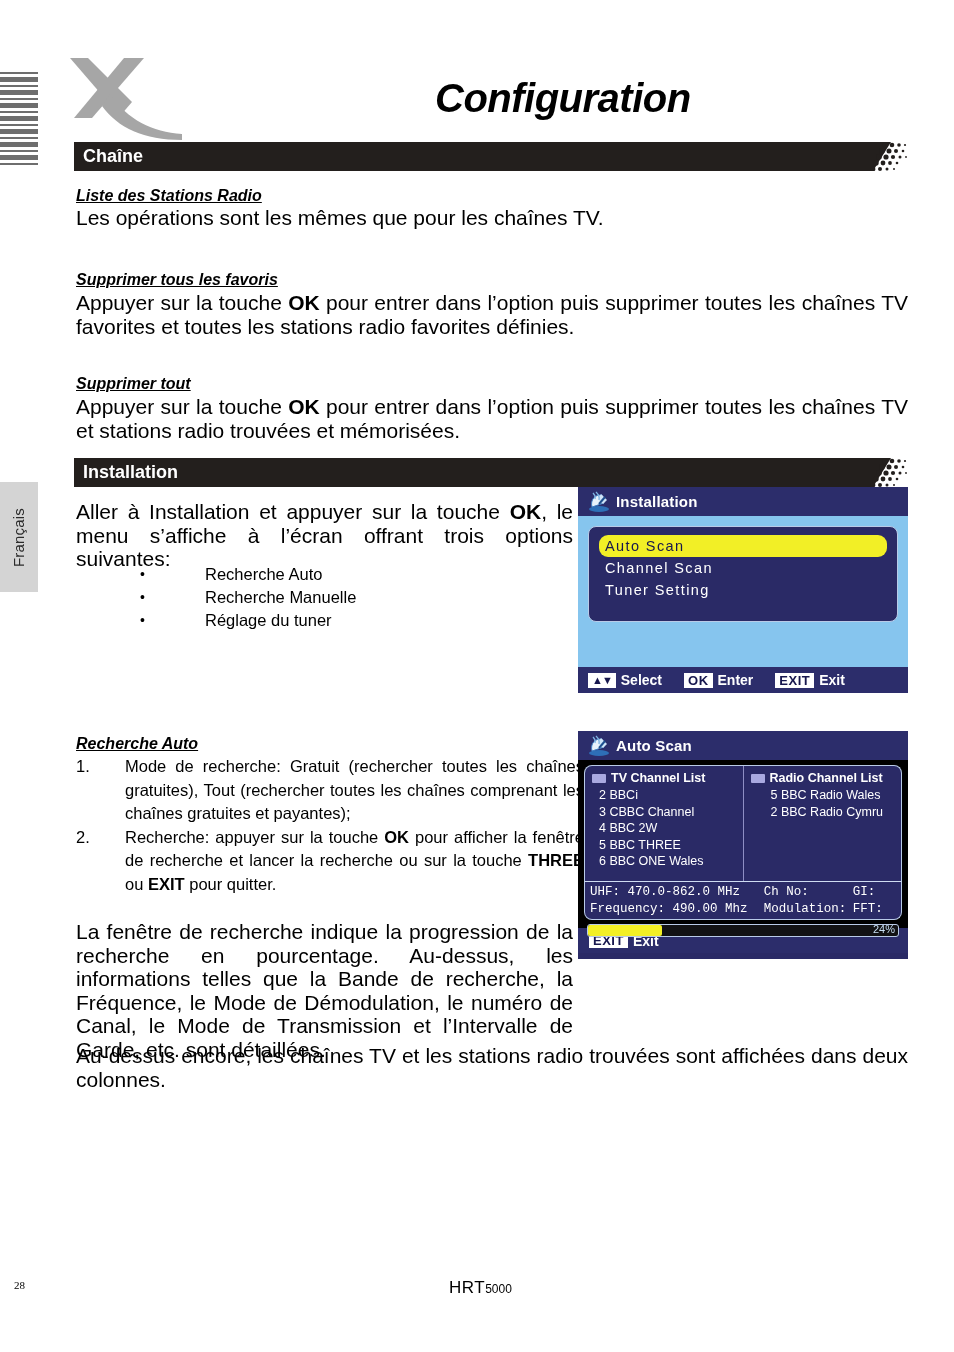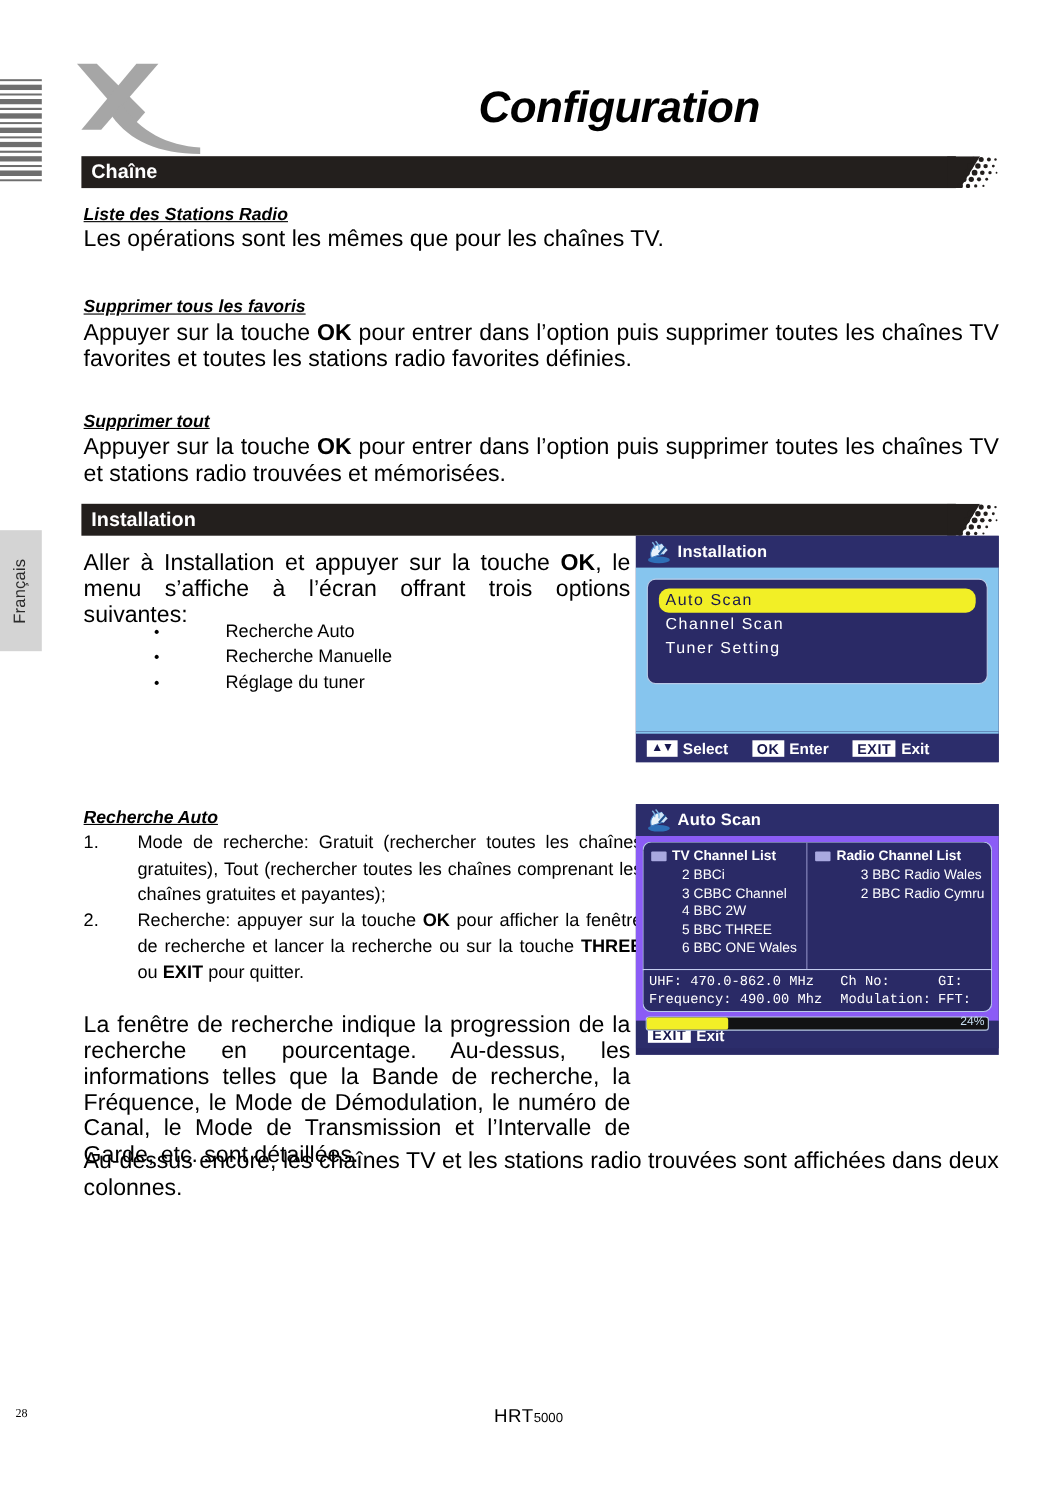--- a/index.html
+++ b/index.html
@@ -235,21 +235,21 @@
   .arrows { font-size: 11px; letter-spacing: -1px; }
 
   
   #osd-scan {
     left: 578px;
     top: 731px;
     width: 330px;
     height: 228px;
   }
   #osd-scan .scan-body {
-    background: #8b5cf6;
+    background: #000000;
     padding: 5px 6px 0 6px;
     box-sizing: border-box;
     height: 168px;
   }
   #osd-scan .lists {
     display: flex;
     background: #2a2a66;
     border: 1px solid #b9cbe8;
     border-bottom: none;
     border-radius: 8px 8px 0 0;
@@ -276,21 +276,20 @@
     border-radius: 1px;
     margin-right: 5px;
     display: inline-block;
   }
   .ch-row {
     font-size: 12.5px;
     color: #ffffff;
     line-height: 16.5px;
     padding-left: 7px;
     white-space: nowrap;
-    margin-left: 21px;
   }
   .ch-row.indent { padding-left: 20px; }
   #osd-scan .info {
     background: #2a2a66;
     border: 1px solid #b9cbe8;
     border-top: 1px solid #cfdcf2;
     border-radius: 0 0 8px 8px;
     height: 39px;
     box-sizing: border-box;
     padding: 2px 0 0 5px;
@@ -583,21 +582,21 @@
         <div class="ch-row">3 CBBC Channel</div>
         <div class="ch-row">4 BBC 2W</div>
         <div class="ch-row">5 BBC THREE</div>
         <div class="ch-row">6 BBC ONE Wales</div>
       </div>
       <div class="col right">
         <div class="list-head">
           <span class="folder-sq"></span>
           <span>Radio Channel List</span>
         </div>
-        <div class="ch-row indent">3 BBC Radio Wales</div>
+        <div class="ch-row indent">5 BBC Radio Wales</div>
         <div class="ch-row indent">2 BBC Radio Cymru</div>
       </div>
     </div>
 
     <div class="info">
       <div class="info-line">
         <span class="c1">UHF: 470.0-862.0 MHz</span>
         <span class="c2">Ch No:</span>
         <span class="c3">GI:</span>
       </div>

